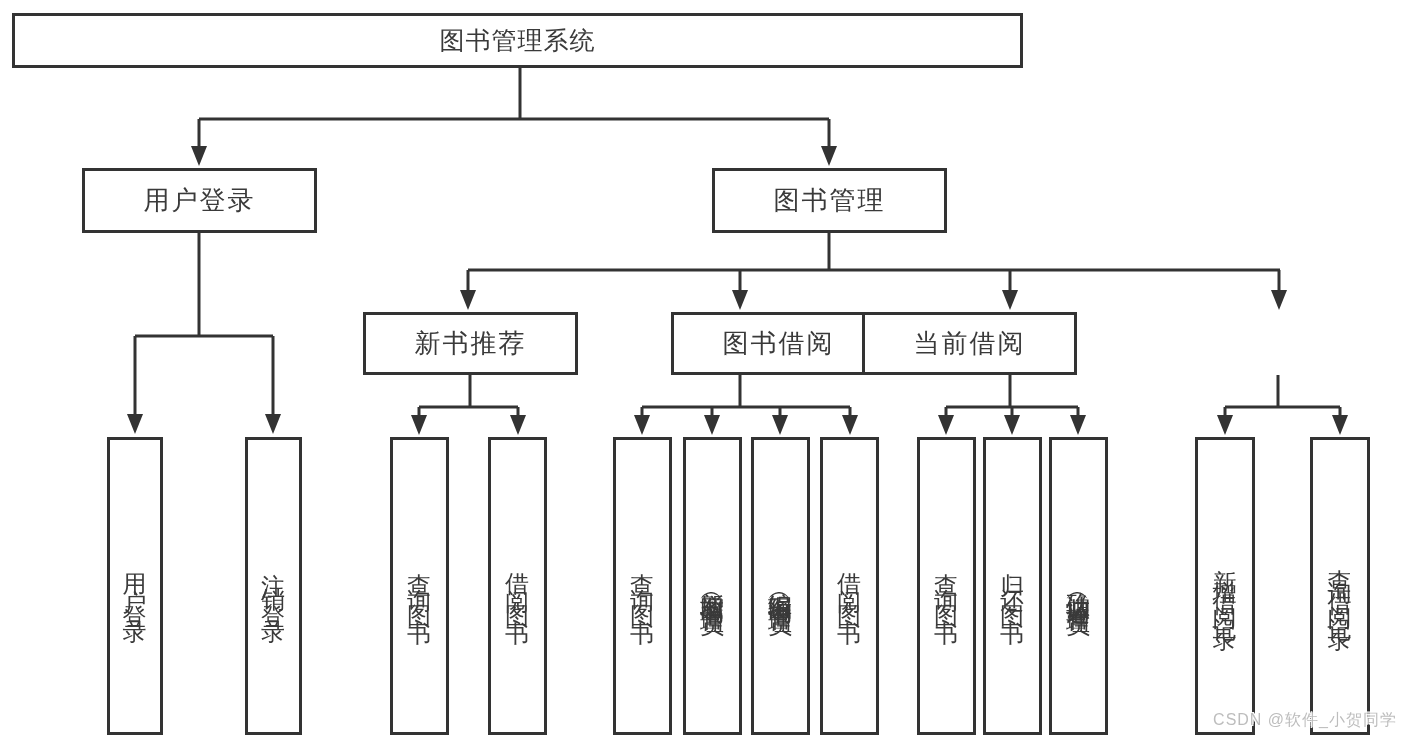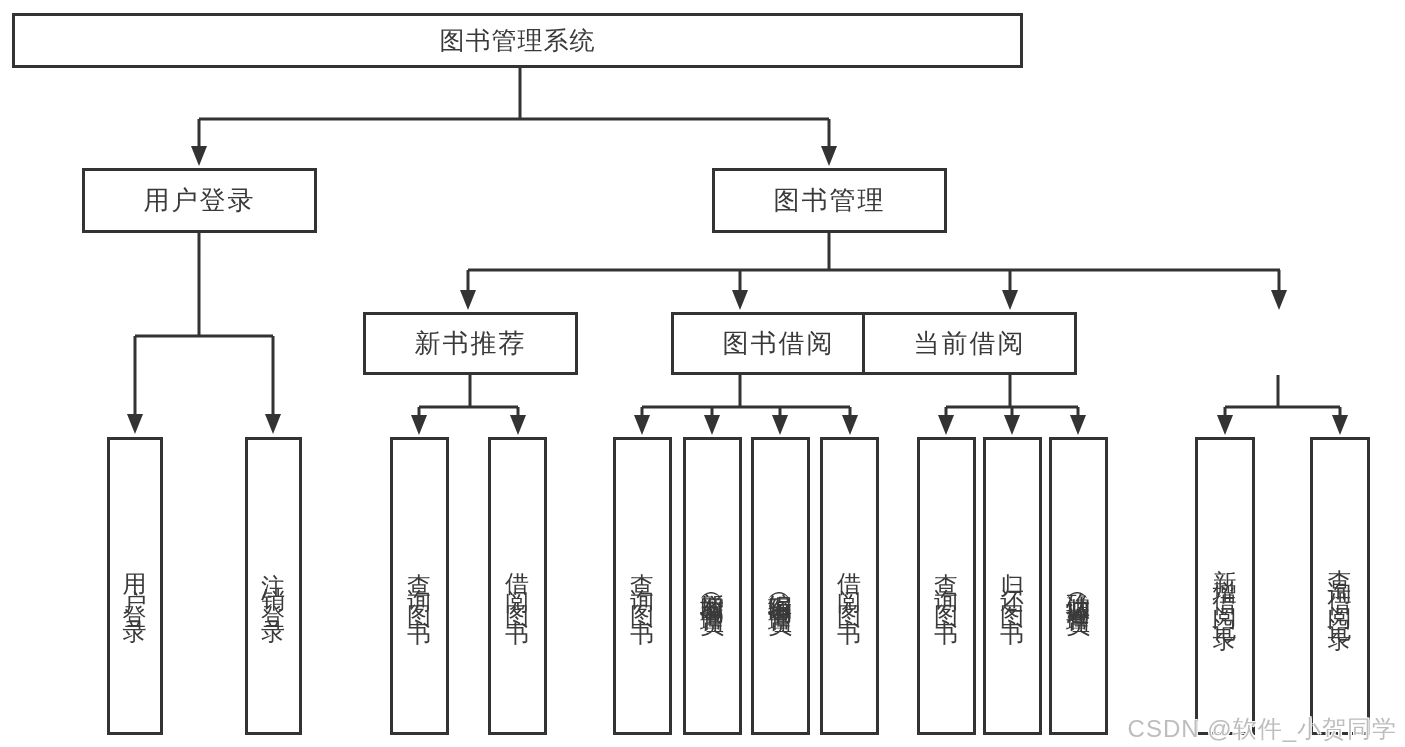--- a/index.html
+++ b/index.html
@@ -48,22 +48,22 @@
   .lB2{left:683px;}
   .lB3{left:751px;}
   .lB4{left:820px;}
   .lC1{left:917px;}
   .lC2{left:983px;}
   .lC3{left:1049px;}
   .lD1{left:1195px;width:60px;}
   .lD2{left:1310px;width:60px;}
   #watermark{
     position:absolute;
-    right:8px;bottom:2px;
-    font-size:24px;
+    right:8px;bottom:16px;
+    font-size:16px;
     color:#bdbdbd;
     letter-spacing:1px;
     text-shadow:1px 1px 0 #ffffff,-1px -1px 0 #ffffff,1px -1px 0 #ffffff,-1px 1px 0 #ffffff;
     white-space:nowrap;
   }
 </style>
 </head>
 <body>
 
 <div id="stage">

